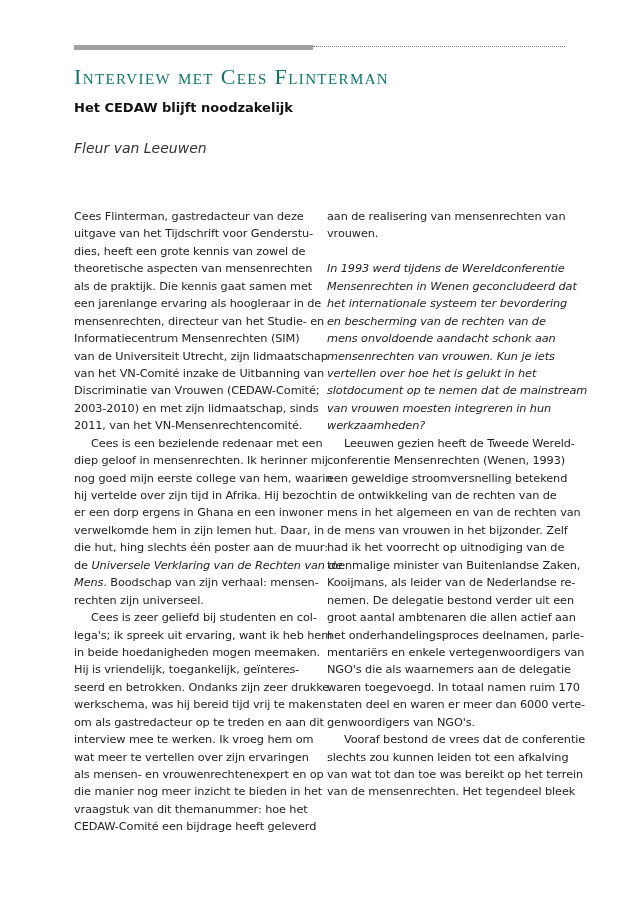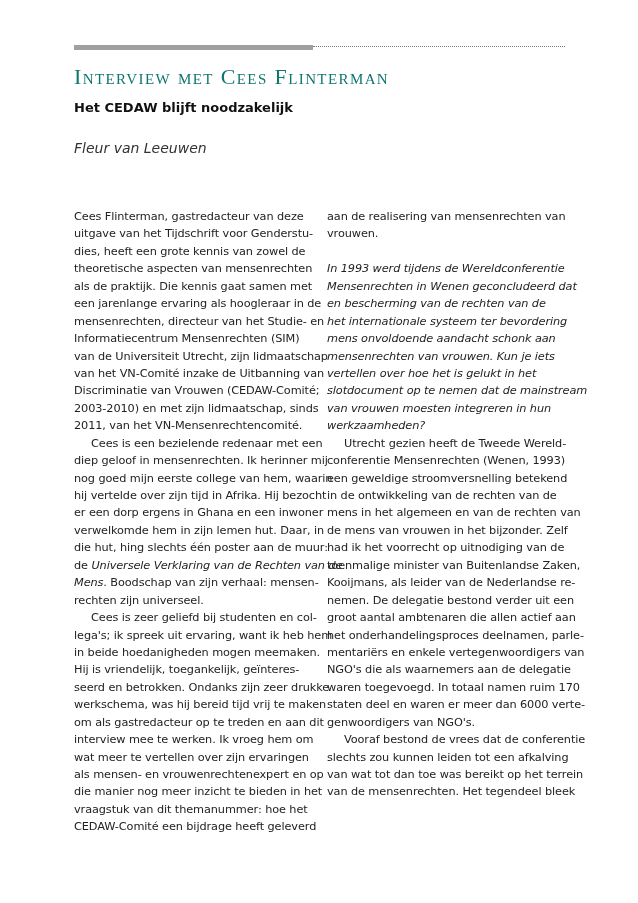--- a/index.html
+++ b/index.html
@@ -76,29 +76,29 @@
     <span class="line">die manier nog meer inzicht te bieden in het</span>
     <span class="line">vraagstuk van dit themanummer: hoe het</span>
     <span class="line">CEDAW-Comité een bijdrage heeft geleverd</span>
   </div>
 <div class="col col-right" id="col-right">
     <span class="line">aan de realisering van mensenrechten van</span>
     <span class="line">vrouwen.</span>
     <span class="blank"></span>
     <span class="line it">In 1993 werd tijdens de Wereldconferentie</span>
     <span class="line it">Mensenrechten in Wenen geconcludeerd dat</span>
+    <span class="line it">het internationale systeem ter bevordering</span>
     <span class="line it">en bescherming van de rechten van de</span>
-    <span class="line it">het internationale systeem ter bevordering</span>
     <span class="line it">mens onvoldoende aandacht schonk aan</span>
     <span class="line it">mensenrechten van vrouwen. Kun je iets</span>
     <span class="line it">vertellen over hoe het is gelukt in het</span>
     <span class="line it">slotdocument op te nemen dat de mainstream</span>
     <span class="line it">van vrouwen moesten integreren in hun</span>
     <span class="line it">werkzaamheden?</span>
-    <span class="line indent">Utrecht gezien heeft de Tweede Wereld-</span>
+    <span class="line indent">Leeuwen gezien heeft de Tweede Wereld-</span>
     <span class="line">conferentie Mensenrechten (Wenen, 1993)</span>
     <span class="line">een geweldige stroomversnelling betekend</span>
     <span class="line">in de ontwikkeling van de rechten van de</span>
     <span class="line">mens in het algemeen en van de rechten van</span>
     <span class="line">de mens van vrouwen in het bijzonder. Zelf</span>
     <span class="line">had ik het voorrecht op uitnodiging van de</span>
     <span class="line">toenmalige minister van Buitenlandse Zaken,</span>
     <span class="line">Kooijmans, als leider van de Nederlandse re-</span>
     <span class="line">nemen. De delegatie bestond verder uit een</span>
     <span class="line">groot aantal ambtenaren die allen actief aan</span>

